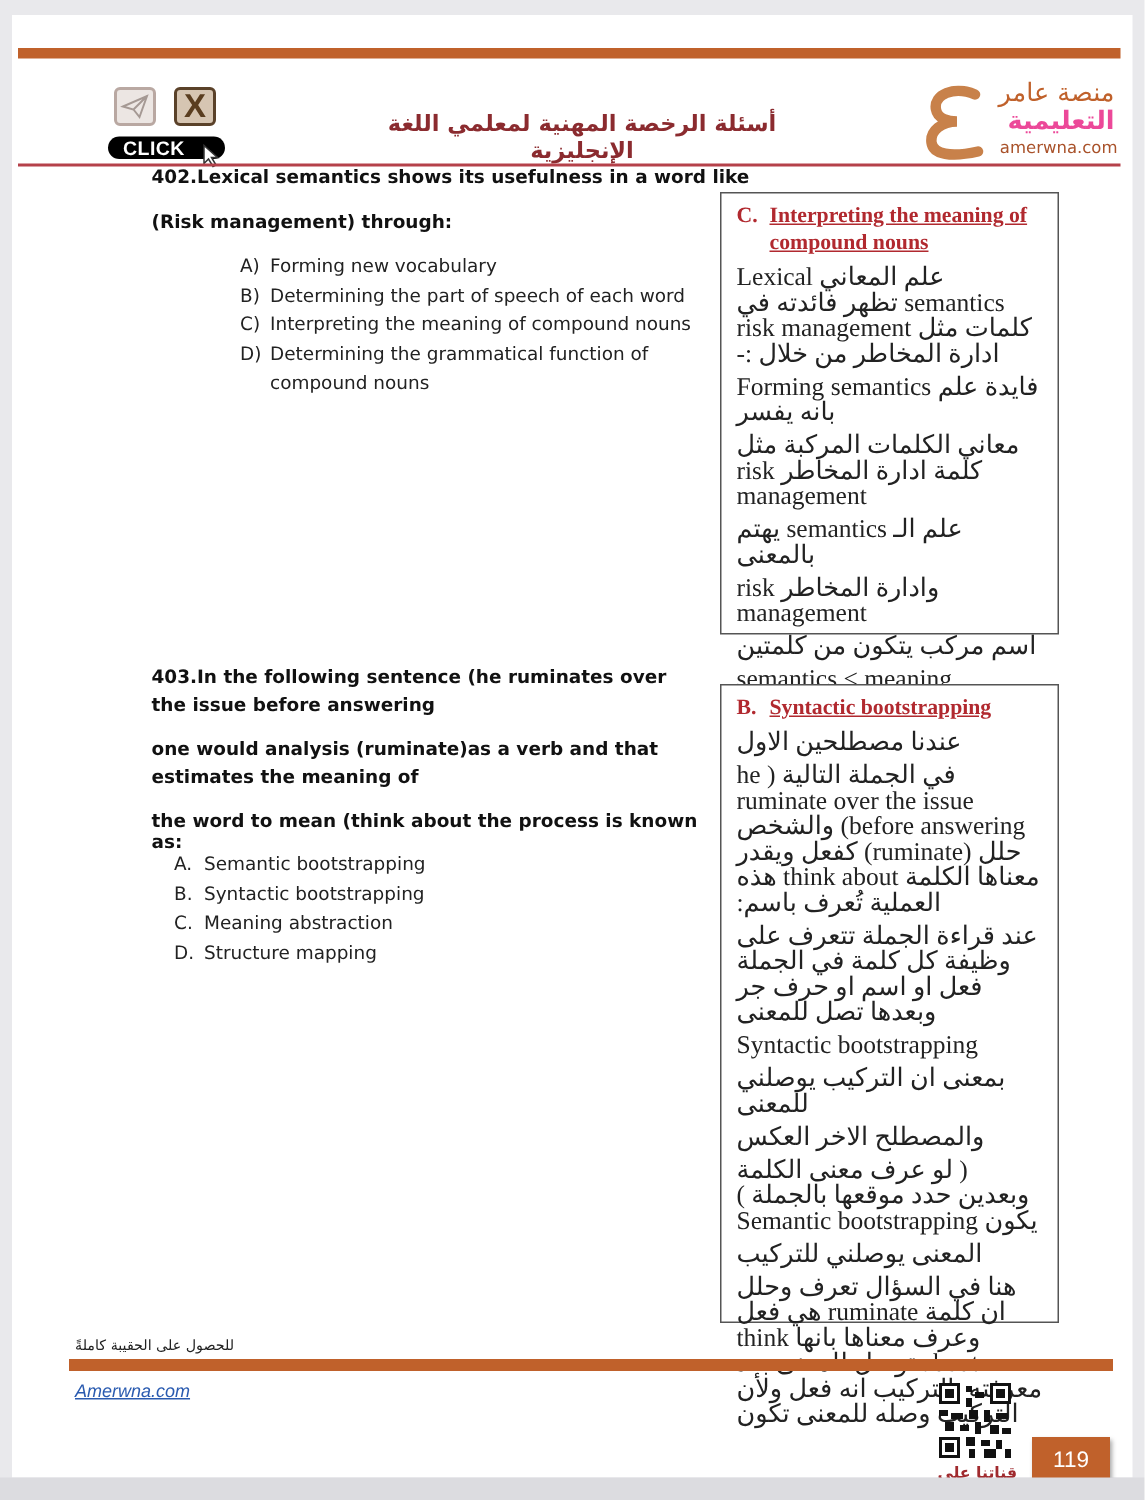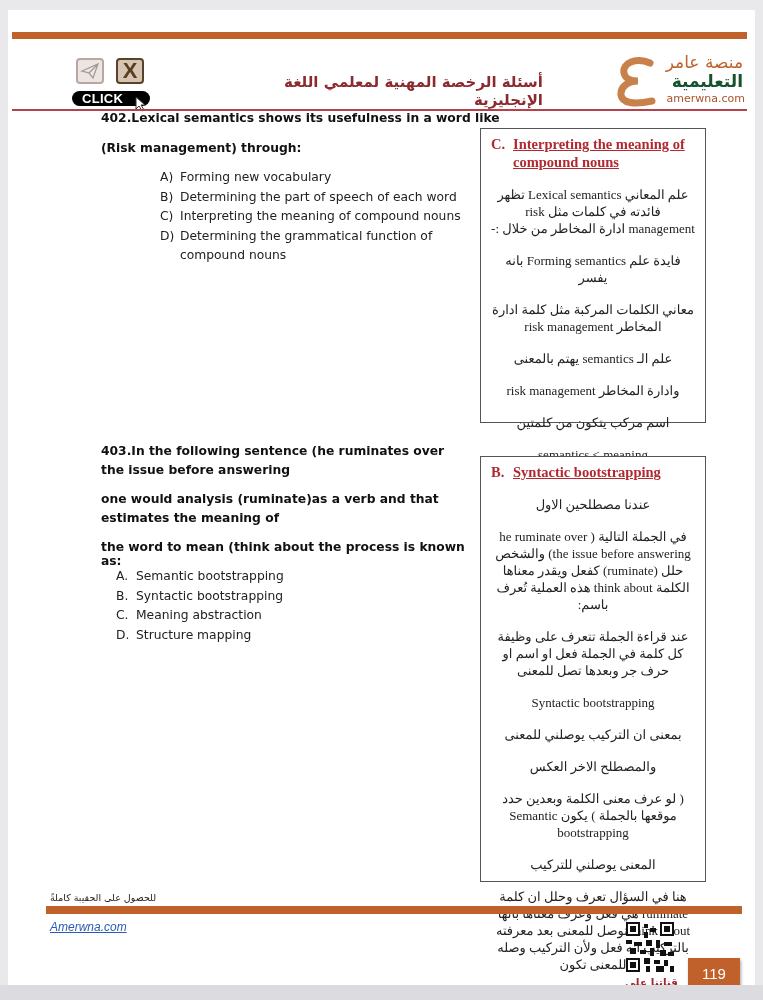--- a/index.html
+++ b/index.html
@@ -7,38 +7,38 @@
   body { background: #e9e9ec; font-family: "DejaVu Sans", sans-serif; position: relative; }
   .page { position: absolute; left: 8px; top: 10px; width: 747px; height: 975px; background: #ffffff; }
   .top-bar { position: absolute; left: 4px; top: 22px; width: 735px; height: 7px; background: #c0612b; }
   .header-rule { position: absolute; left: 4px; top: 99px; width: 735px; height: 2px; background: #b5414a; }
 
   
   .btn-tele { position: absolute; left: 68px; top: 48px; width: 28px; height: 26px; border: 2px solid #b9a8a2; border-radius: 4px; background: #ece6e3; display:flex; align-items:center; justify-content:center; }
   .btn-x { position: absolute; left: 108px; top: 48px; width: 28px; height: 26px; border: 2px solid #5a4129; border-radius: 4px; background: #d6c5b2; display:flex; align-items:center; justify-content:center; font-family: "Liberation Sans", sans-serif; font-weight: bold; font-size: 22px; color: #5a3d1f; }
   .click-here { position: absolute; left: 64px; top: 81px; width: 78px; height: 15px; border-radius: 8px; background: #000000; color: #fff; font-family: "Liberation Sans", sans-serif; font-weight: bold; font-size: 13px; line-height: 15px; padding-left: 10px; letter-spacing: 0.3px; }
   .cursor { position: absolute; left: 127px; top: 86px; width: 14px; height: 16px; }
-  .header-title { position: absolute; left: 225px; top: 63px; width: 310px; direction: rtl; font-family: "DejaVu Sans", sans-serif; font-weight: bold; font-size: 15px; color: #8b2b2f; }
+  .header-title { position: absolute; left: 225px; top: 63px; width: 310px; text-align: center; direction: rtl; font-family: "DejaVu Sans", sans-serif; font-weight: bold; font-size: 15px; color: #8b2b2f; }
   .logo-e { position: absolute; left: 608px; top: 47px; width: 40px; height: 50px; }
   .logo-name1 { position: absolute; left: 650px; top: 43px; width: 85px; text-align: right; direction: rtl; font-weight: normal; font-size: 17px; color: #c0612b; line-height: 19px; }
-  .logo-name2 { position: absolute; left: 650px; top: 62px; width: 85px; text-align: right; direction: rtl; font-weight: bold; font-size: 17px; color: #14532d; line-height: 19px; }
+  .logo-name2 { position: absolute; left: 650px; top: 62px; width: 85px; text-align: right; direction: rtl; font-weight: bold; font-size: 17px; color: #ec4899; line-height: 19px; }
   .logo-url { position: absolute; left: 652px; top: 82px; width: 85px; text-align: right; font-size: 11px; color: #a9522a; font-family: "DejaVu Sans", sans-serif; }
 
   
   .q-stem { position: absolute; left: 93px; font-family: "DejaVu Sans", sans-serif; font-weight: bold; font-size: 12.3px; color: #111; }
   .opts { position: absolute; list-style: none; font-family: "DejaVu Sans", sans-serif; font-size: 12.3px; color: #222; }
   .opts li { display: flex; line-height: 19.5px; }
   .opts .let { width: 20px; flex: none; }
 
   
   .ans-box { position: absolute; border: 1.5px solid #555; background: #fff; padding: 6px 10px 6px 10px; font-family: "Liberation Serif", serif; color: #222; }
   .ans-head { display: flex; font-family: "Liberation Serif", serif; font-weight: bold; font-size: 14.5px; color: #b1292f; line-height: 18px; }
   .ans-head .lt { width: 22px; flex: none; }
   .ans-head .tx { text-decoration: underline; }
-  .ans-p { direction: rtl; text-align: center; font-size: 13px; line-height: 17px; margin-top: 15px; }
+  .ans-p { direction: rtl; text-align: left; font-size: 17px; line-height: 17px; margin-top: 5px; }
 
   
   .footer-note { position: absolute; left: 42px; top: 882px; font-weight: normal; font-size: 9.5px; direction: rtl; color: #222; }
   .footer-bar { position: absolute; left: 38px; top: 896px; width: 696px; height: 8px; background: #c0612b; }
   .footer-link { position: absolute; left: 42px; top: 910px; font-family: "Liberation Sans", sans-serif; font-style: italic; font-size: 12px; color: #2a5bb0; text-decoration: underline; }
   .page-num { position: absolute; left: 680px; top: 904px; width: 52px; height: 34px; background: #c0612b; color: #fff; font-family: "Liberation Sans", sans-serif; font-size: 15px; text-align: center; line-height: 32px; box-shadow: 1px 2px 3px rgba(0,0,0,0.35); margin-top: 44px; }
   .qr { position: absolute; left: 618px; top: 912px; width: 48px; height: 50px; }
   .telegram-label { position: absolute; left: 596px; top: 966px; width: 95px; text-align: center; direction: rtl; font-weight: bold; font-size: 10.5px; color: #a02a2e; }
   .bottom-strip { position: absolute; left: 0; top: 985px; width: 763px; height: 15px; background: #dcdce0; }
 </style>

